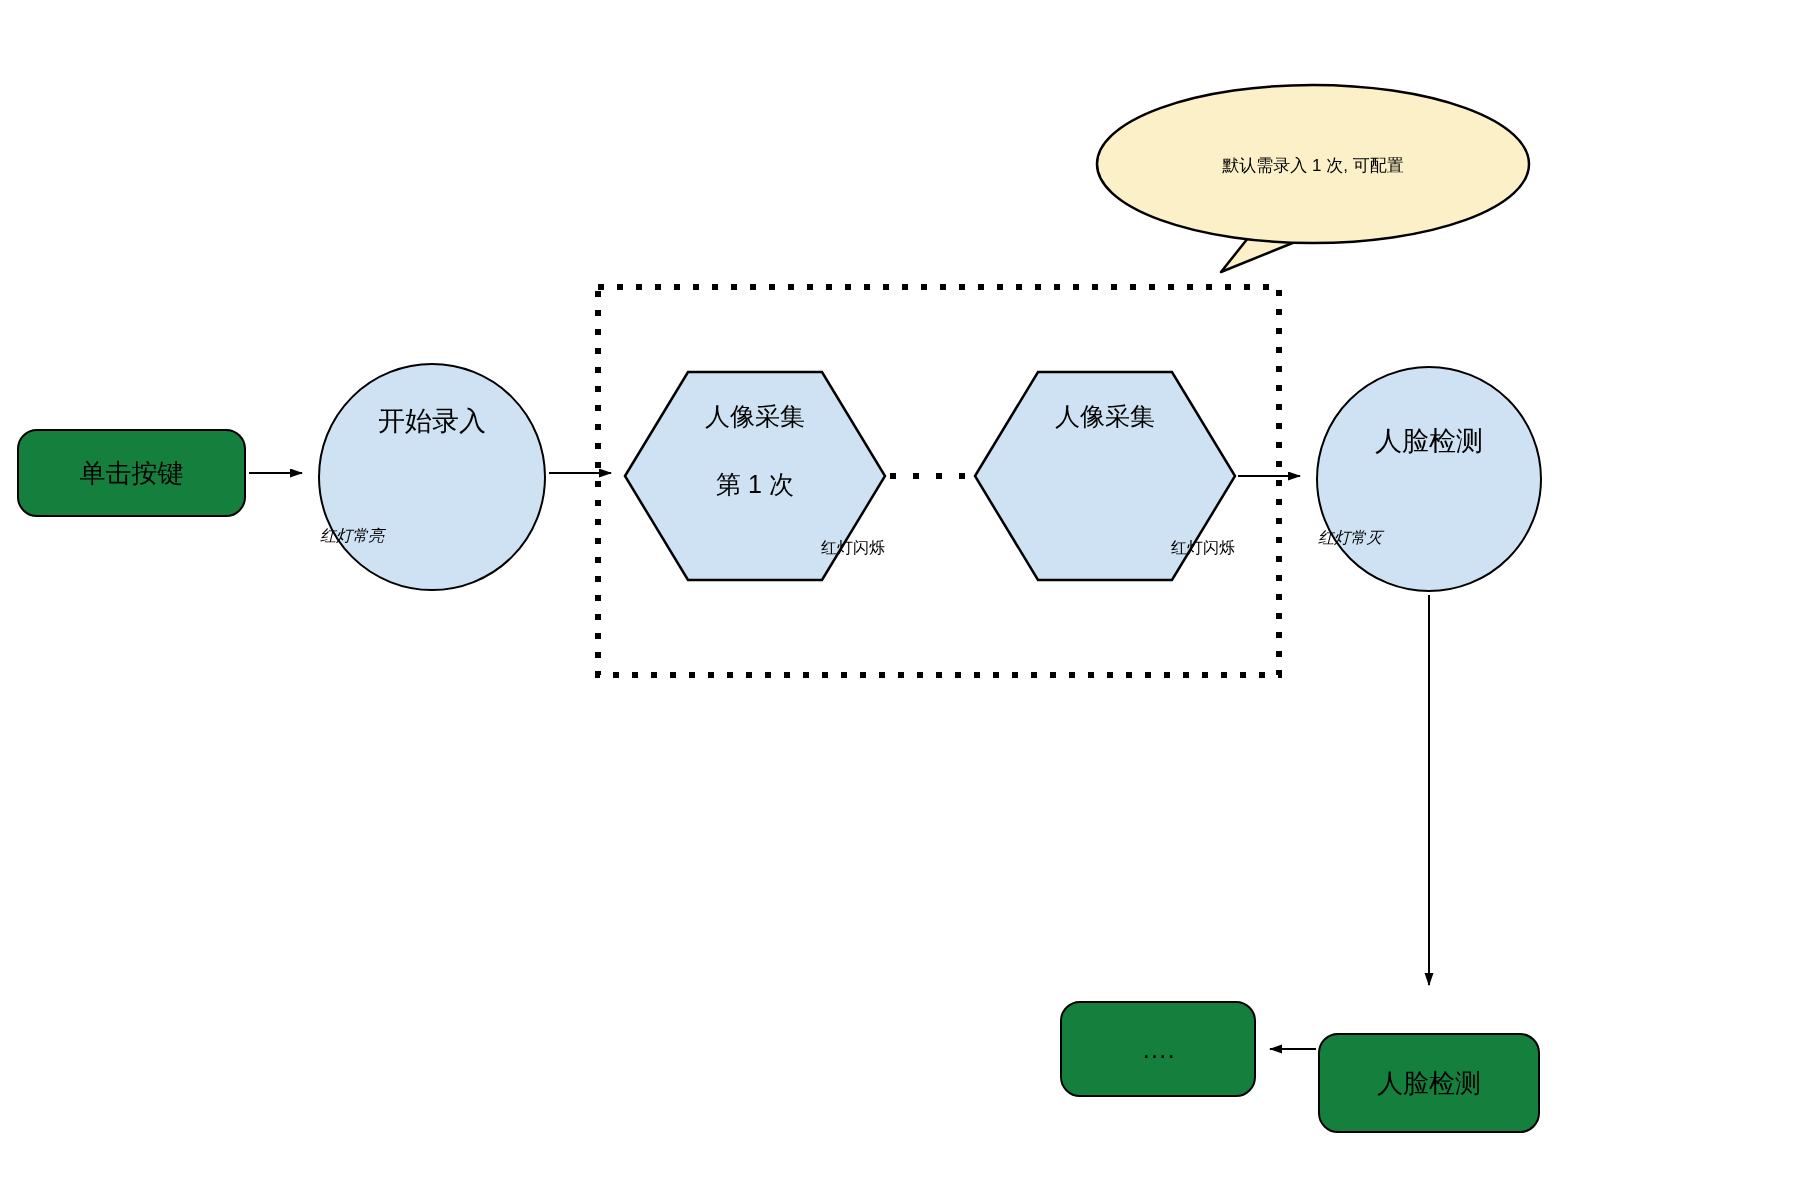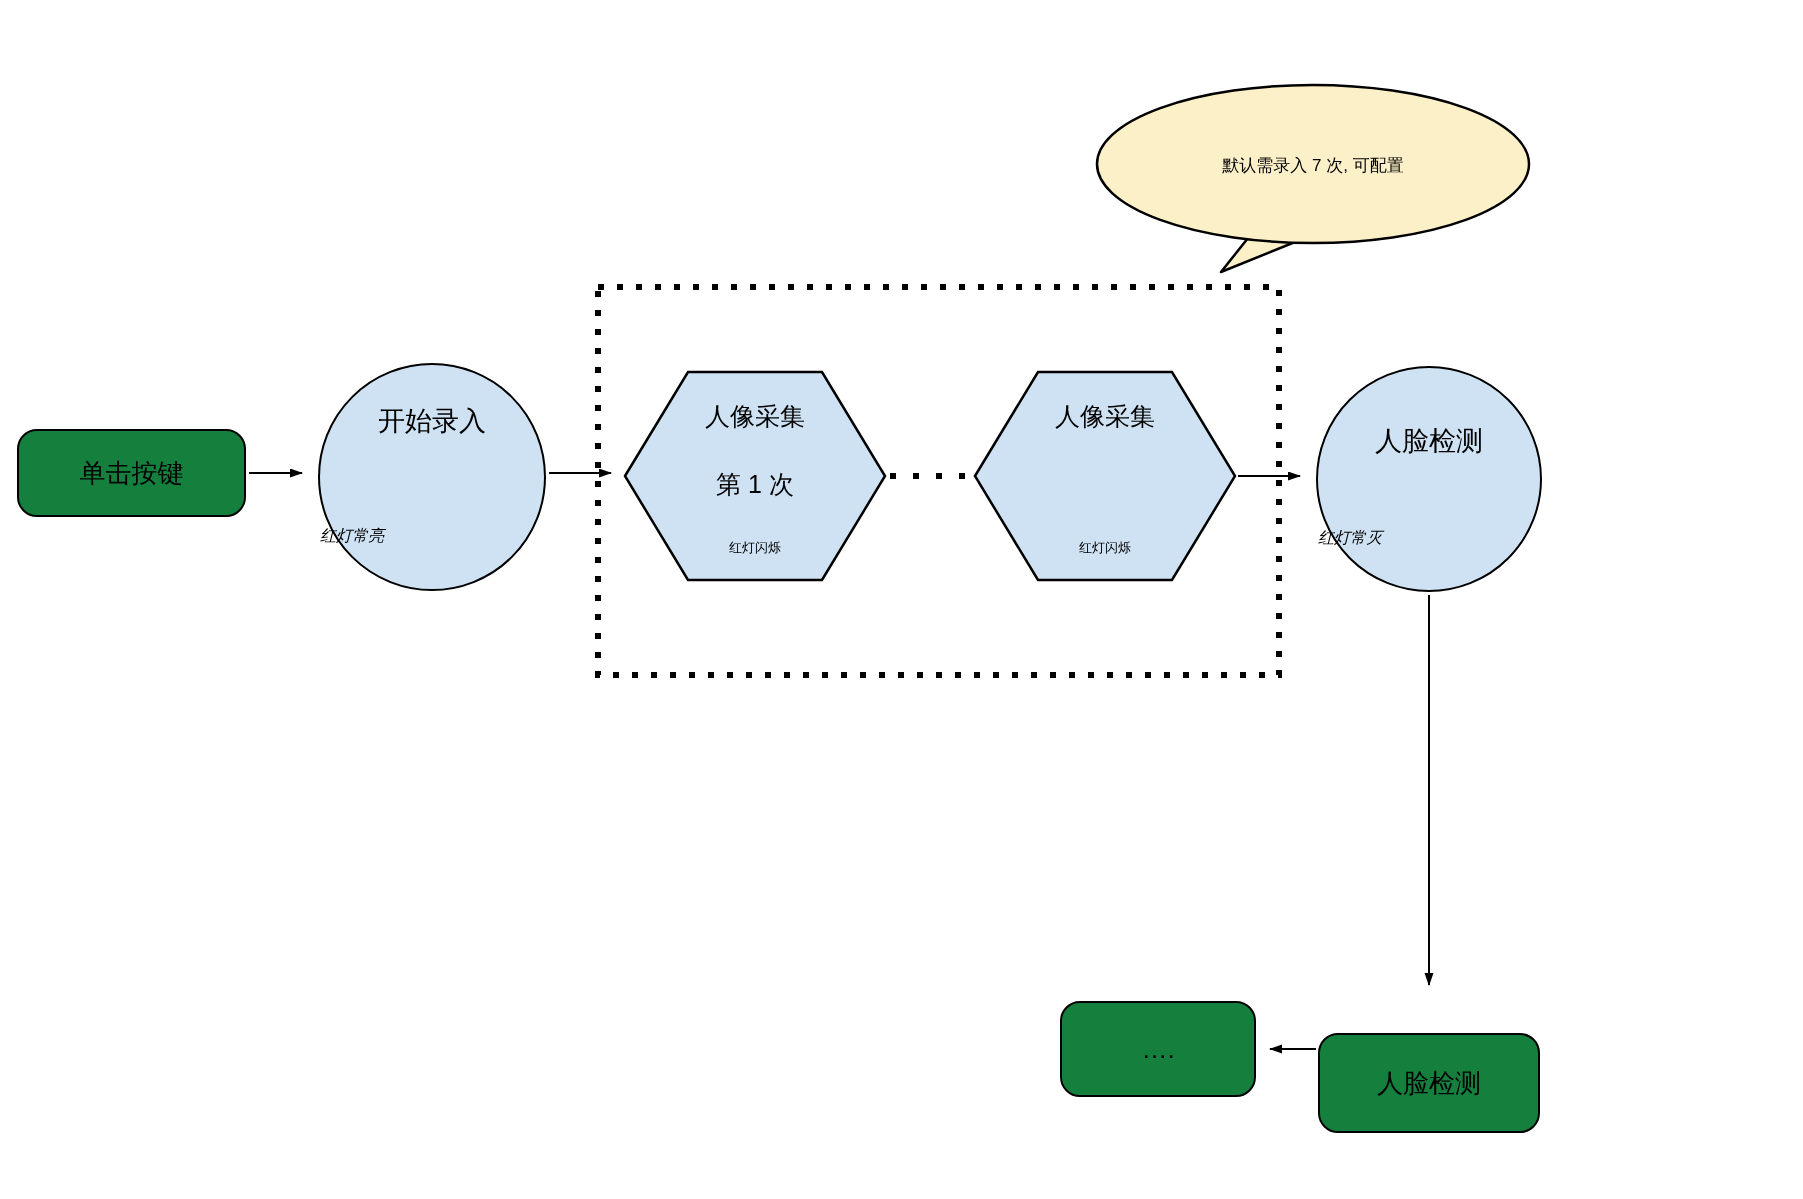--- a/index.html
+++ b/index.html
@@ -39,21 +39,21 @@
   .circle-sub {
     position: absolute; left: 0; width: 100%;
     text-align: left; font-size: 16px; line-height: 20px; font-style: italic;
   }
   .hex-title, .hex-line2 {
     position: absolute; width: 260px;
     text-align: center; font-size: 25px; line-height: 34px;
   }
   .hex-sub {
     position: absolute; width: 260px;
-    text-align: center; font-size: 13px; line-height: 20px;
+    text-align: right; font-size: 16px; line-height: 20px;
   }
   .callout-text {
     position: absolute; left: 1097px; top: 153px; width: 432px;
     text-align: center; font-size: 17px; line-height: 26px;
   }
 </style>
 </head>
 <body>
 
 <div id="canvas">
@@ -95,21 +95,21 @@
   <div class="hex-sub" style="left:625px; top:538px;">红灯闪烁</div>
 
   <div class="hex-title" style="left:975px; top:399px;">人像采集</div>
   <div class="hex-sub" style="left:975px; top:538px;">红灯闪烁</div>
 
   <div class="circle-node" style="left:1316px; top:366px; width:226px; height:226px;">
     <div class="circle-title" style="top:56px;">人脸检测</div>
     <div class="circle-sub" style="top:160px;">红灯常灭</div>
   </div>
 
-  <div class="callout-text">默认需录入 7 次, 可配置</div>
+  <div class="callout-text">默认需录入 1 次, 可配置</div>
 
   <div class="rect-node" style="left:1060px; top:1001px; width:196px; height:96px;">
     <span>….</span>
   </div>
 
   <div class="rect-node" style="left:1318px; top:999px; width:222px; height:100px;margin-top:34px;">
     <span>人脸检测</span>
   </div>
 
 </div>

